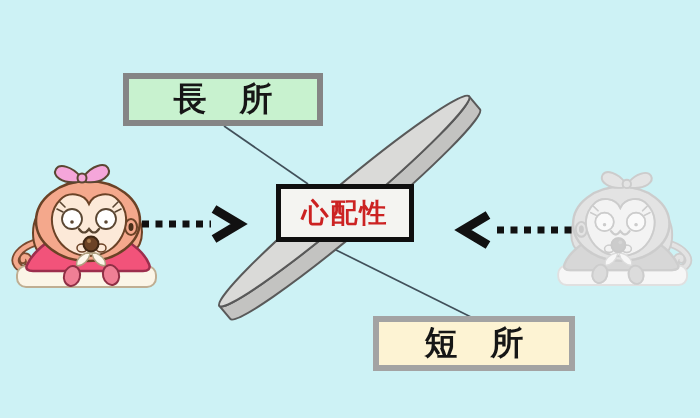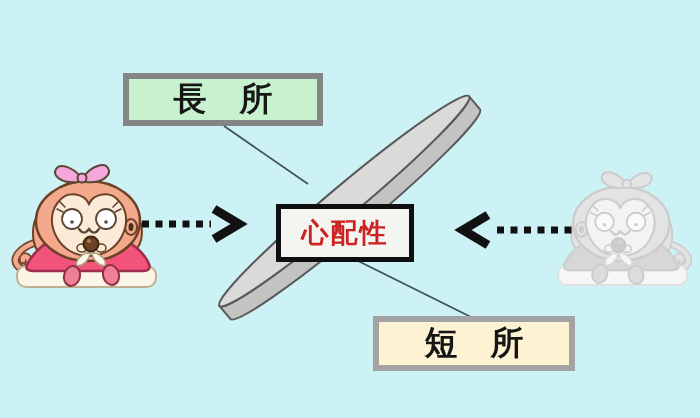--- a/index.html
+++ b/index.html
@@ -28,21 +28,21 @@
   .demerit-box{
     left:373px;top:316px;width:202px;height:55px;
     background:#fdf3d3;
     border:6px solid #a3a3a3;
     color:#161616;font-size:33px;
   }
   .center-box{
     left:276px;top:184px;width:138px;height:58px;
     background:#f4f4f1;
     border:5px solid #0f0f0f;
-    color:#cc2222;font-size:27px;letter-spacing:2px;margin-top:20px;
+    color:#cc2222;font-size:27px;letter-spacing:2px;
   }
 </style>
 </head>
 <body>
 
 <div class="canvas">
 
   <svg width="700" height="418" viewBox="0 0 700 418">
     <defs>
       <filter id="gs" x="-20%" y="-20%" width="140%" height="140%">

